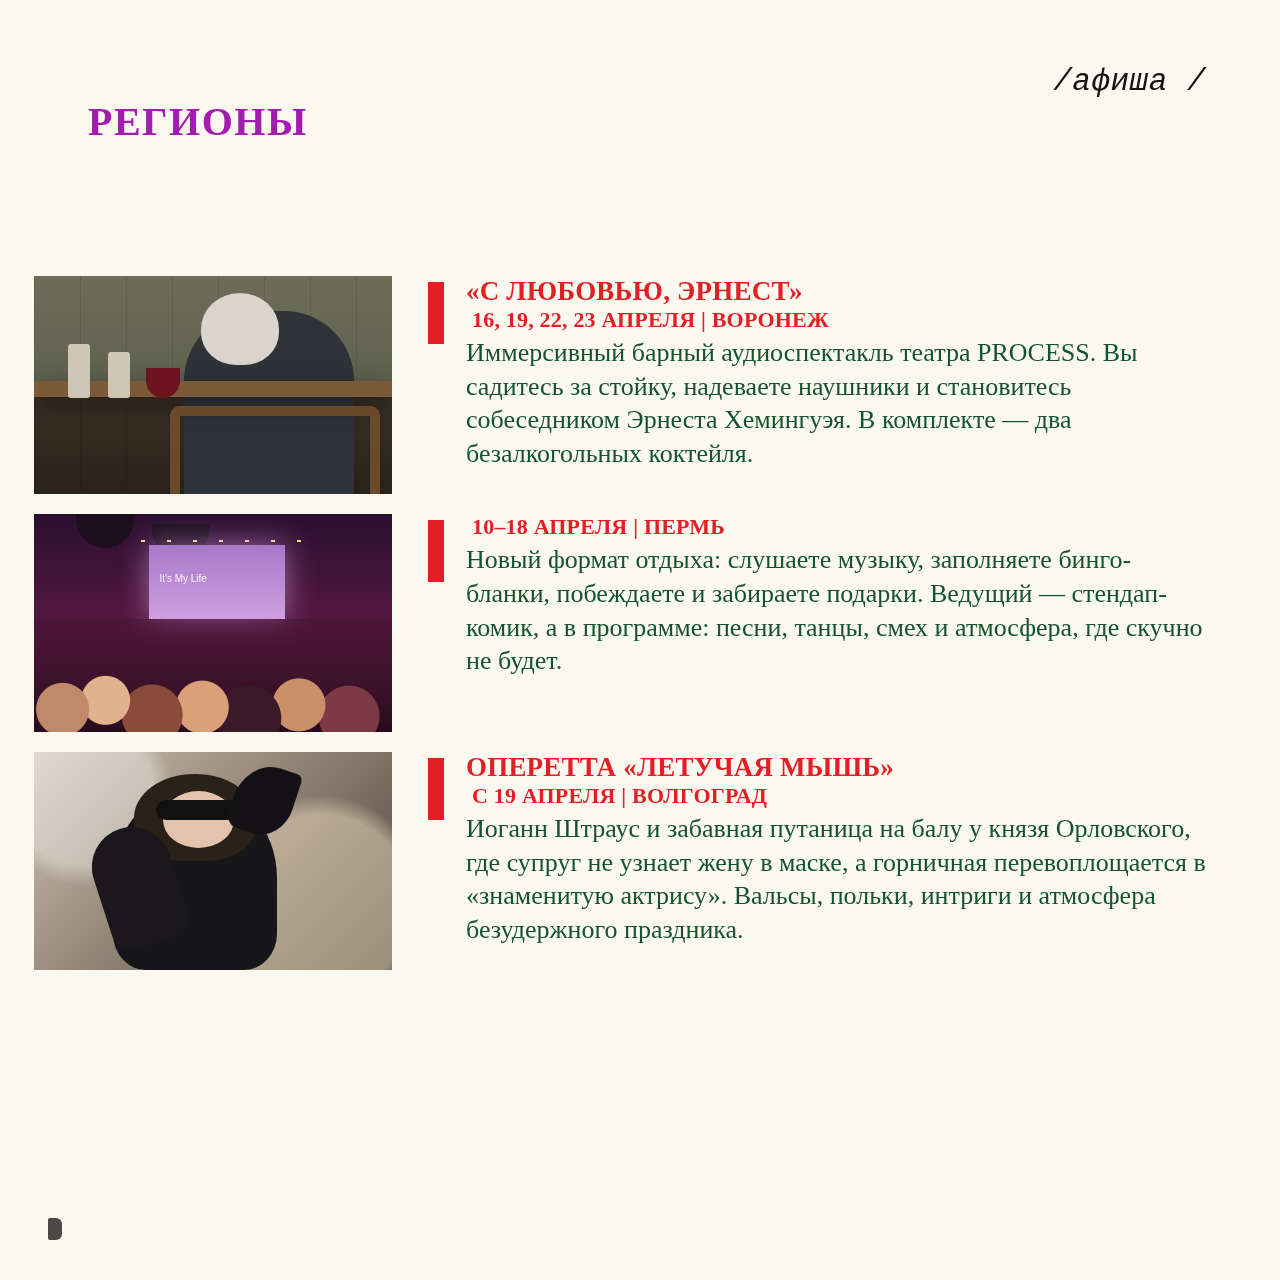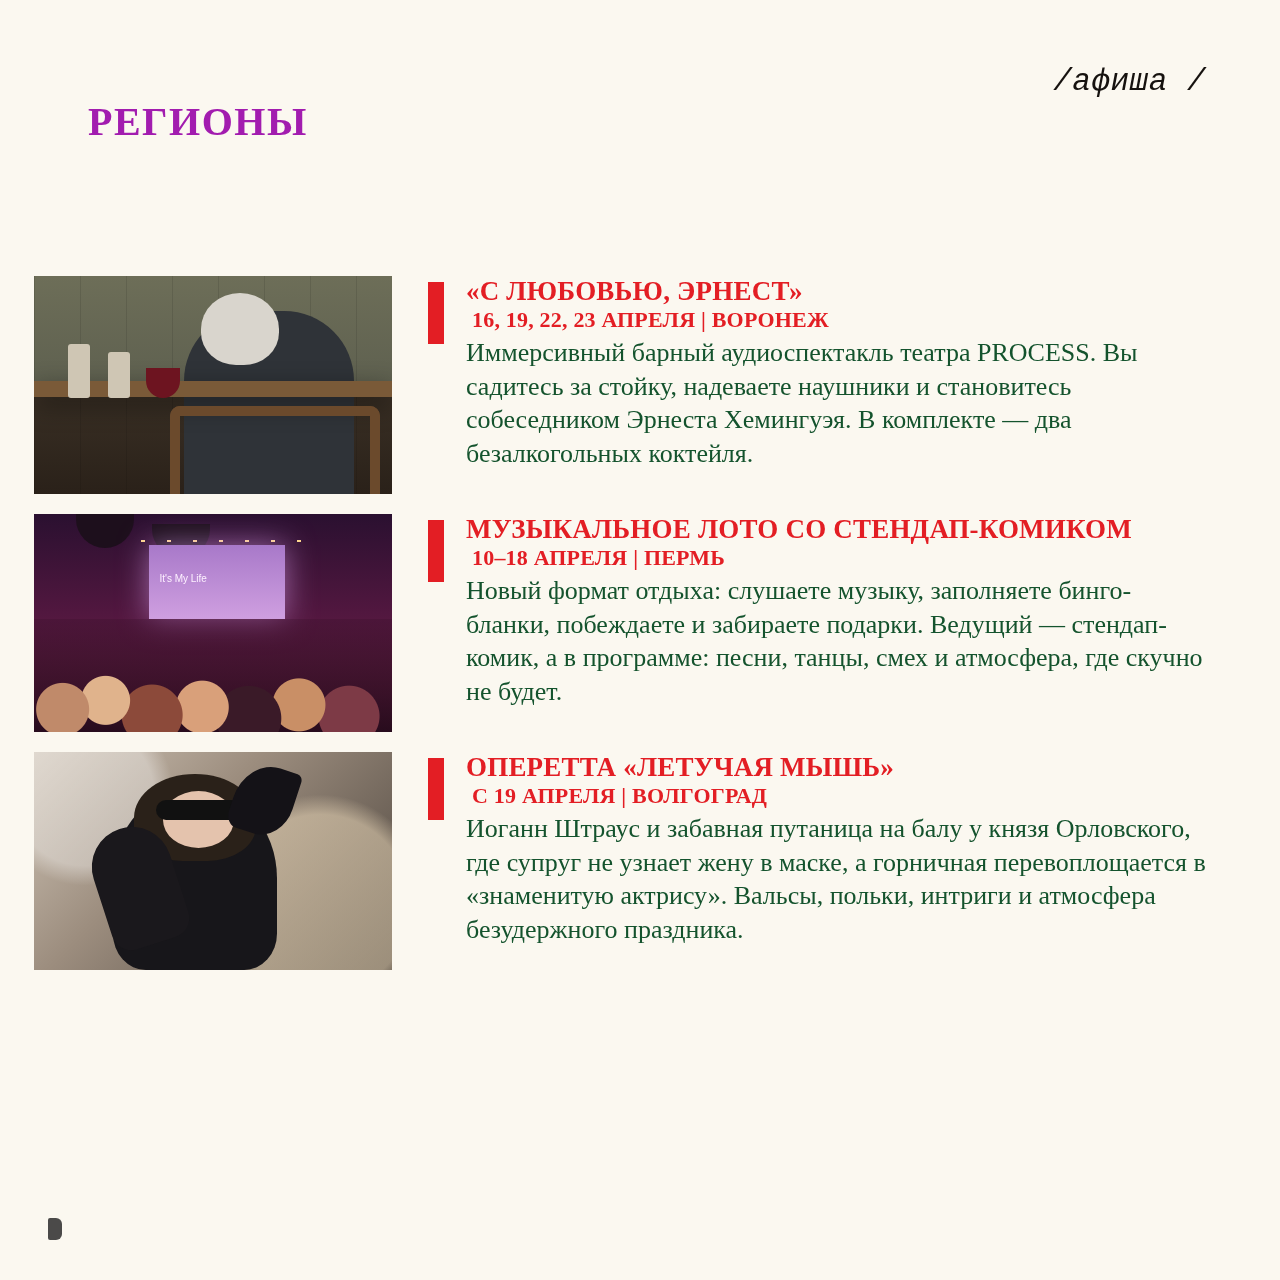--- a/index.html
+++ b/index.html
@@ -318,21 +318,20 @@
           <div class="bulbs"></div>
           <div class="screen">
             <div class="screen-text">It's My Life</div>
           </div>
           <div class="crowd"></div>
         </div>
       </div>
       <div class="content">
         <div class="redbar"></div>
         <div class="text-col">
-          <div class="title">МУЗЫКАЛЬНОЕ ЛОТО СО СТЕНДАП-КОМИКОМ</div>
           <div class="when">10–18 АПРЕЛЯ | ПЕРМЬ</div>
           <div class="desc">Новый формат отдыха: слушаете музыку, заполняете бинго-бланки, побеждаете и забираете подарки. Ведущий — стендап-комик, а в программе: песни, танцы, смех и атмосфера, где скучно не будет.</div>
         </div>
       </div>
     </div>
 
     <div class="item">
       <div class="thumb">
         <div class="art3">
           <div class="bgblur"></div>

